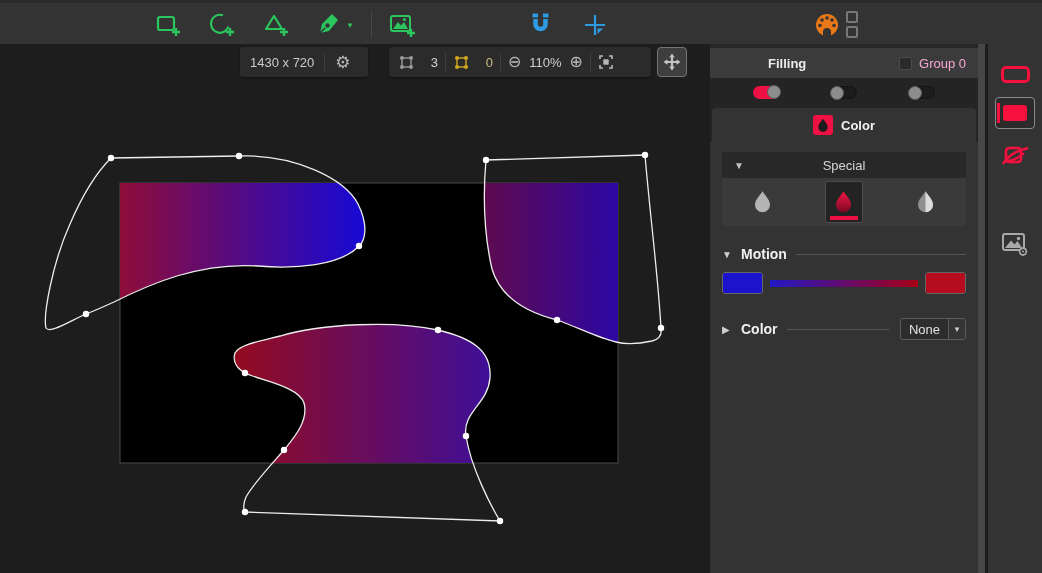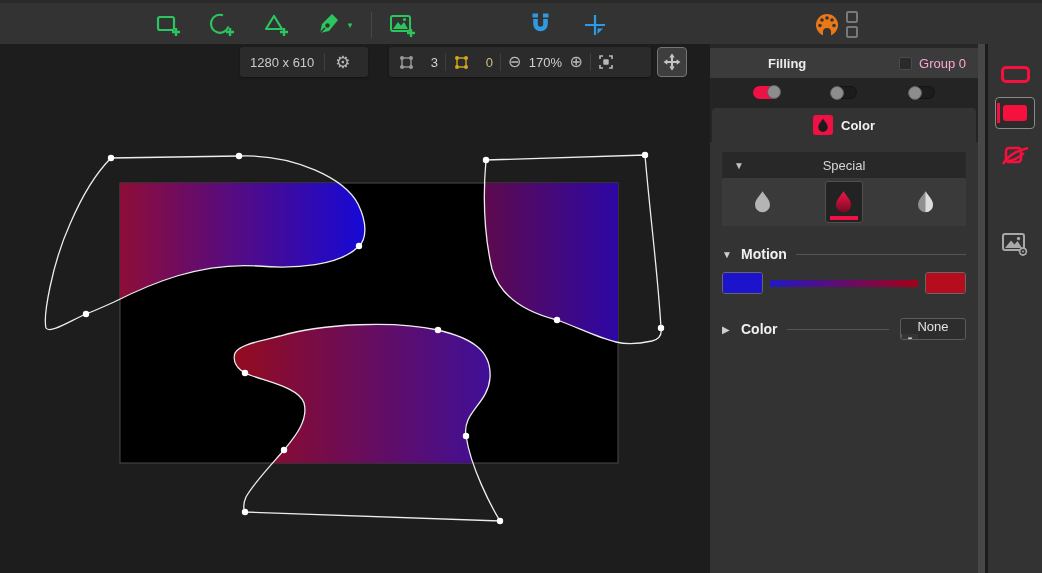--- a/index.html
+++ b/index.html
@@ -84,21 +84,21 @@
   .dropbtn.selected::after { content:""; position:absolute; left:50%; transform:translateX(-50%); bottom:2px; width:28px; height:4px; background:#ef1044; }
 
   .sect-row { display:flex; align-items:center; gap:9px; margin-top:4px; }
   .sect-row .caret { color:#cfcfcf; font-size:10px; width:10px; }
   .sect-label { font-weight:bold; color:#f0f0f0; font-size:14px; }
   .sect-line { flex:1; height:1px; background:#555; }
   .swatch-row { display:flex; align-items:center; margin:10px 0 0 0; }
   .swatch { width:41px; height:22px; border-radius:3px; border:1px solid #666; overflow:hidden; }
   .gradbar { flex:1; height:7px; margin:0 7px; }
   .motion-row { margin-top:24px; }
-  .dropdown { margin-left:2px; width:66px; height:22px; display:flex; border:1px solid #5c5c5c; border-radius:3px; background:#2d2d2d; overflow:hidden;flex-direction:column; }
+  .dropdown { margin-left:2px; width:66px; height:22px; display:flex; border:1px solid #5c5c5c; border-radius:3px; background:#2d2d2d; overflow:hidden; }
   .dropdown .val { flex:1; display:flex; align-items:center; justify-content:center; color:#e2e2e2; }
   .dropdown .arr { width:17px; border-left:1px solid #5c5c5c; display:flex; align-items:center; justify-content:center; color:#cfcfcf; font-size:9px; background:#353535; }
 
   
   .sidebar { position:absolute; left:988px; top:44px; width:54px; height:529px; background:#333;
              display:flex; flex-direction:column; align-items:center; }
   .sb-stroke-rect { margin-top:22px; width:29px; height:17px; border:3px solid #f5103e; border-radius:5px; }
   .sb-fill-btn { position:relative; margin-top:14px; width:40px; height:32px; background:#2b2b2b;
                  border:1px solid #8a8a8a; border-radius:4px; display:flex; align-items:center; justify-content:center; }
   .sb-fill-btn .mark { position:absolute; left:1px; top:5px; width:3px; height:20px; background:#f5103e; }
@@ -239,21 +239,21 @@
         <circle cx="245" cy="373" r="3.2"></circle>
         <circle cx="284" cy="450" r="3.2"></circle>
         <circle cx="466" cy="436" r="3.2"></circle>
         <circle cx="245" cy="512" r="3.2"></circle>
         <circle cx="500" cy="521" r="3.2"></circle>
       </g>
     </svg>
 
     
     <div class="floatbar fb-a">
-      <span>1280 x 610</span>
+      <span>1430 x 720</span>
       <div class="fb-div"></div>
       <span class="glyph" style="font-size:17px">⚙</span>
     </div>
 
     
     <div class="floatbar fb-b">
       <svg width="17" height="17" viewBox="0 0 17 17">
         <rect x="4" y="4" width="9" height="9" fill="none" stroke="#9a9a9a" stroke-width="1.4"></rect>
         <circle cx="4" cy="4" r="2" fill="#9a9a9a"></circle>
           <circle cx="13" cy="4" r="2" fill="#9a9a9a"></circle>
@@ -265,21 +265,21 @@
       <svg width="17" height="17" viewBox="0 0 17 17">
         <rect x="4" y="4" width="9" height="9" fill="none" stroke="#d2a81e" stroke-width="1.4"></rect>
         <circle cx="4" cy="4" r="2" fill="#d2a81e"></circle>
           <circle cx="13" cy="4" r="2" fill="#d2a81e"></circle>
         <circle cx="4" cy="13" r="2" fill="#d2a81e"></circle>
           <circle cx="13" cy="13" r="2" fill="#d2a81e"></circle>
       </svg>
       <span class="fb-num yellow">0</span>
       <div class="fb-div"></div>
       <span class="glyph">⊖</span>
-      <span style="color:#cfcfcf; min-width:34px; text-align:center">170%</span>
+      <span style="color:#cfcfcf; min-width:34px; text-align:center">110%</span>
       <span class="glyph">⊕</span>
       <div class="fb-div"></div>
       <svg width="16" height="16" viewBox="0 0 16 16">
         <path d="M2 5V2h3 M11 2h3v3 M14 11v3h-3 M5 14H2v-3" fill="none" stroke="#b8b8b8" stroke-width="1.6"></path>
         <rect x="5.3" y="5.3" width="5.4" height="5.4" rx="1" fill="#b8b8b8"></rect>
       </svg>
     </div>
 
     
     <div class="panbtn">

